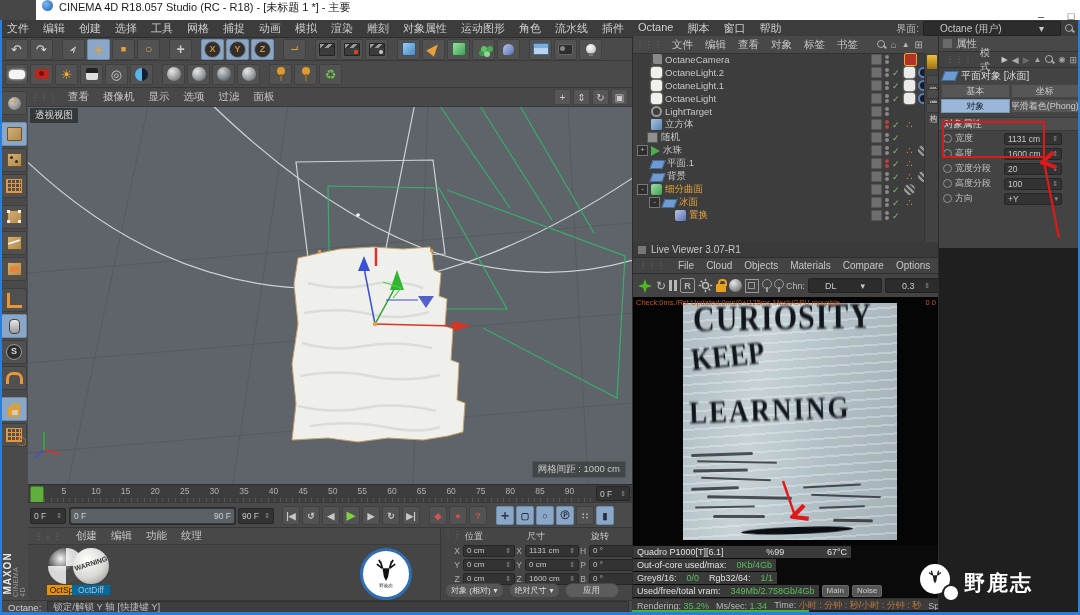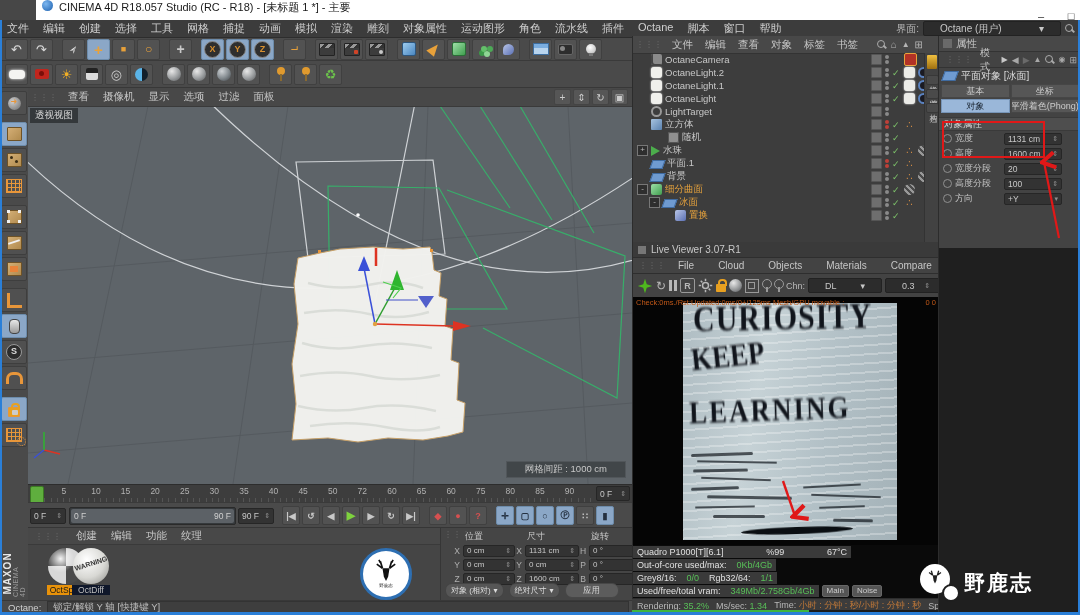--- a/index.html
+++ b/index.html
@@ -74,21 +74,21 @@
   #brand .b1{position:absolute;left:-14px;top:28px;transform:rotate(-90deg);font-weight:bold;font-size:10px;letter-spacing:1px;}
   #brand .b2{position:absolute;left:-12px;top:30px;transform:rotate(-90deg) translateY(11px);font-size:7px;color:#9a9a9a;letter-spacing:.5px;}
   
   #viewport{left:28px;top:88px;width:604px;height:396px;background:#5e6469;overflow:hidden;}
   #vpmenu{position:absolute;left:0;top:0;width:604px;height:18px;background:#484848;display:flex;align-items:center;font-size:10.5px;color:#c6c6c6;border-bottom:1px solid #3a3a3a;}
   #vpmenuitems{display:flex;}
   #vpmenuitems span{padding:0 7px;}
   #vpicons{margin-left:auto;display:flex;gap:2px;padding-right:4px;}
   .vpi{width:15px;height:14px;background:#565656;border:1px solid #444;border-radius:2px;color:#ccc;font-size:10px;display:flex;align-items:center;justify-content:center;}
   #vplabel{position:absolute;left:2px;top:20px;background:rgba(45,48,52,.85);color:#d8d8d8;font-size:9.5px;padding:1px 5px;}
-  #gridlabel{position:absolute;right:6px;bottom:6px;background:rgba(62,66,70,.9);color:#c8c8c8;font-size:9.5px;padding:1px 18px;border:1px solid #51565a;}
+  #gridlabel{position:absolute;right:6px;bottom:6px;background:rgba(62,66,70,.9);color:#c8c8c8;font-size:9.5px;padding:1px 5px;border:1px solid #51565a;}
   .grip{color:#6f6f6f;font-size:8px;letter-spacing:1px;padding:0 3px;}
   
   #ruler{left:28px;top:484px;width:604px;height:18px;background:#3d3d3d;border-top:1px solid #2d2d2d;overflow:hidden;}
   #ticks{position:absolute;left:0;top:0;width:566px;height:18px;background:repeating-linear-gradient(90deg,#555 0 1px,transparent 1px 6.2px) 4px 13px/566px 5px no-repeat;}
   #ticks span{position:absolute;top:1px;font-size:8.5px;color:#b2b2b2;}
   #playhead{position:absolute;left:2px;top:1px;width:12px;height:16px;background:#5fae3e;border-radius:2px;border:1px solid #3c7a24;}
   #rulerfield{position:absolute;right:2px;top:1px;width:34px;height:15px;}
   .field{background:#333;border:1px solid #262626;border-radius:2px;color:#c8c8c8;font-size:8.5px;display:flex;align-items:center;justify-content:space-between;padding:0 3px;height:100%;box-sizing:border-box;}
   .stp{color:#8f8f8f;font-size:7px;}
   #transport{left:28px;top:502px;width:604px;height:25px;background:#4a4a4a;border-top:1px solid #3a3a3a;display:flex;align-items:center;}
@@ -518,21 +518,21 @@
         <span style="left:33.6px;">5</span>
         <span style="left:63.2px;">10</span>
         <span style="left:92.80000000000001px;">15</span>
         <span style="left:122.4px;">20</span>
         <span style="left:152px;">25</span>
         <span style="left:181.60000000000002px;">30</span>
         <span style="left:211.20000000000002px;">35</span>
         <span style="left:240.8px;">40</span>
         <span style="left:270.40000000000003px;">45</span>
         <span style="left:300px;">50</span>
-        <span style="left:329.6px;">72</span>
+        <span style="left:329.6px;">55</span>
         <span style="left:359.20000000000005px;">60</span>
         <span style="left:388.8px;">65</span>
         <span style="left:418.40000000000003px;">60</span>
         <span style="left:448px;">75</span>
         <span style="left:477.6px;">80</span>
         <span style="left:507.20000000000005px;">85</span>
         <span style="left:536.8000000000001px;">90</span>
       </div>
     <div id="playhead"></div>
     <div id="rulerfield">
@@ -594,21 +594,21 @@
         <span>纹理</span>
       </div>
     <div class="mat" style="left:9px;margin-left:10px;">
       <div class="matball" style="background:radial-gradient(circle at 35% 30%,rgba(255,255,255,.95),rgba(255,255,255,0) 40%),conic-gradient(#d8d8d8 0 90deg,#4a4a4a 90deg 180deg,#d8d8d8 180deg 270deg,#4a4a4a 270deg);"></div>
       <div class="matlabel" style="background:#e8920a;color:#1a1a1a;">OctSpec</div>
     </div>
     <div class="mat" style="left:44px;">
       <div class="matball" style="background:radial-gradient(circle at 38% 32%,#ffffff,#d8d8d4 55%,#8a8a86);position:relative;overflow:hidden;">
         <span style="position:absolute;left:1px;top:12px;font-size:7px;font-weight:bold;color:#333;transform:rotate(-18deg);letter-spacing:0;">WARNING</span>
       </div>
-      <div class="matlabel" style="background:#0f172a;color:#bbb;">OctDiff</div>
+      <div class="matlabel" style="background:#0369a1;color:#bbb;">OctDiff</div>
     </div>
     <div id="deer1">
       <svg width="34" height="34" viewBox="0 0 24 24">
         <g stroke="#111" stroke-width="1.2" fill="none">
           <path d="M8 3 L9.5 8 M5.5 5 L9.5 8 M7 2 L8 4 M16 3 L14.5 8 M18.5 5 L14.5 8 M17 2 L16 4"></path>
         </g>
         <path d="M9.5 8 L14.5 8 L13.5 14 L12 17 L10.5 14 Z" fill="#111"></path>
         <text x="12" y="21.5" font-size="3.2" text-anchor="middle" fill="#111" font-family="Liberation Sans">野鹿志</text>
       </svg>
     </div>
@@ -800,21 +800,21 @@
           <span class="cols">
             <span class="ebox"></span>
             <span class="vdots red">
               <i></i>
               <i></i>
             </span>
             <span class="chk">✓</span>
             <span class="tag phong">∴</span>
           </span>
         </div>
-        <div class="orow" style="padding-left: 21px;">
+        <div class="orow" style="padding-left: 0;">
           <span style="width:13px;flex:0 0 auto;"></span>
           <span class="oi" style="background:#909090;border-radius:2px;box-shadow:inset 0 0 0 1px #555;"></span>
           <span class="nm">随机</span>
           <span class="cols">
             <span class="ebox"></span>
             <span class="vdots">
               <i></i>
               <i></i>
             </span>
             <span class="chk">✓</span>
@@ -914,21 +914,21 @@
       </div>
   </div>
 
   <div class="abs" id="lv">
     <div id="lvtitle">
       <span class="sq"></span>
       <span>Live Viewer 3.07-R1</span>
     </div>
     <div id="lvmenu">
       <span class="grip">⋮⋮⋮</span>
-      <div id="lvmenuitems" style="display:flex;gap:12px;">
+      <div id="lvmenuitems" style="display:flex;">
           <span>File</span>
           <span>Cloud</span>
           <span>Objects</span>
           <span>Materials</span>
           <span>Compare</span>
           <span>Options</span>
           <span>Help</span>
           <span>Gui</span>
         </div>
     </div>

